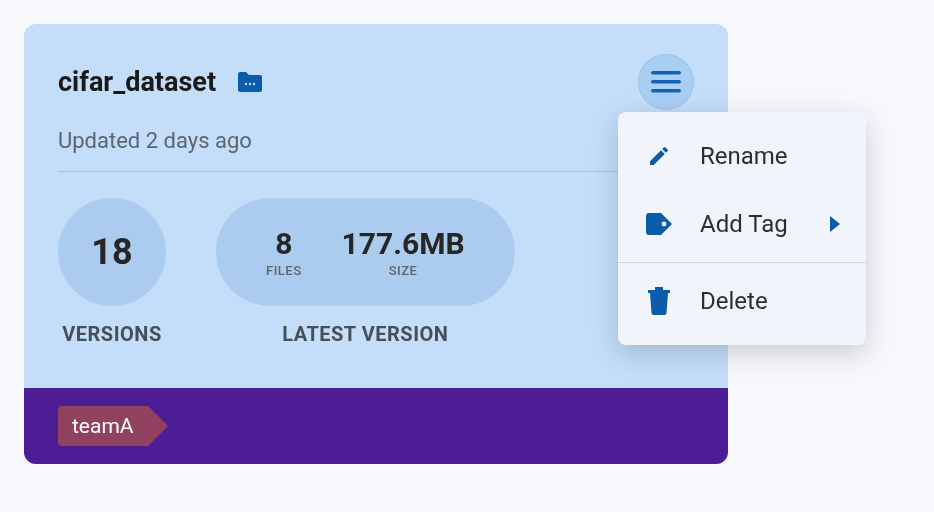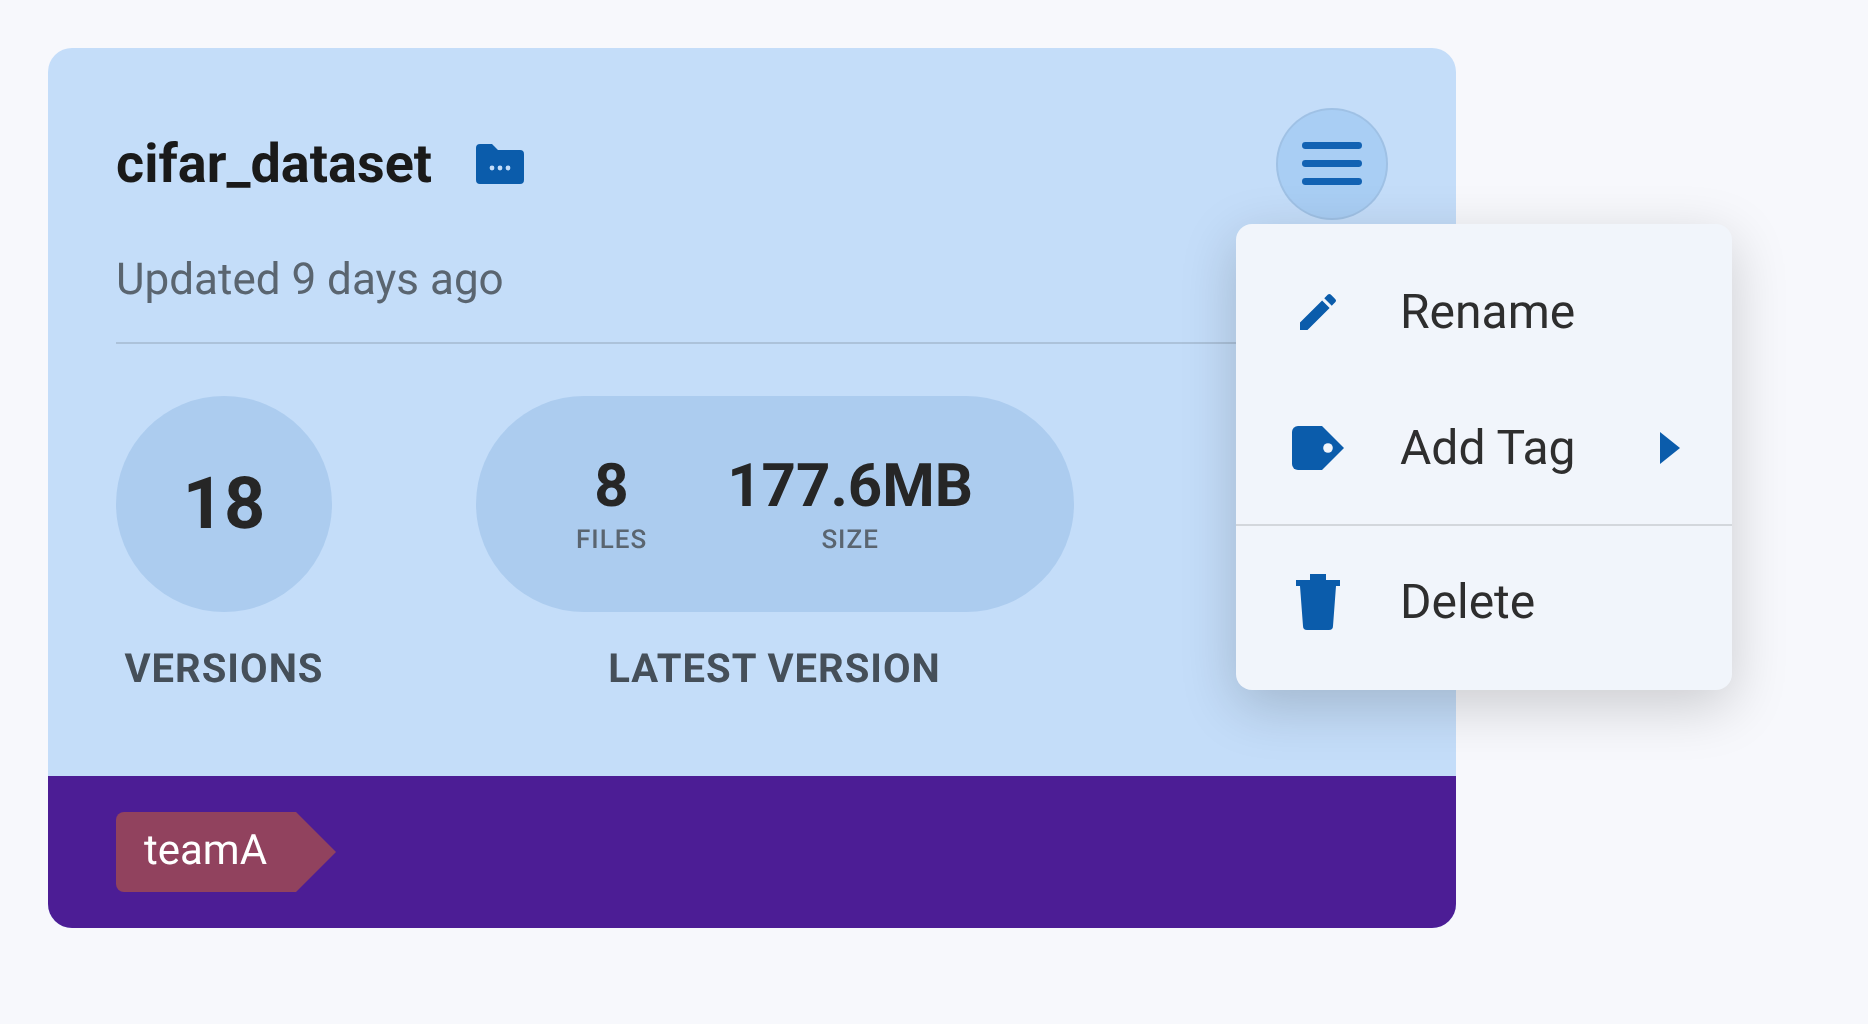--- a/index.html
+++ b/index.html
@@ -58,21 +58,21 @@
   }
   .updated {
     margin-top: 18px;
     font-size: 22px;
     color: #5a6570;
     padding-bottom: 18px;
     border-bottom: 1px solid rgba(0,0,0,0.12);
   }
   .stats-row {
     display: flex;
-    gap: 72px;
+    gap: 50px;
     margin-top: 26px;
   }
   .stat-block {
     display: flex;
     flex-direction: column;
     align-items: center;
     gap: 16px;
   }
   .version-circle {
     width: 108px;
@@ -202,21 +202,21 @@
       </div>
       <div class="hamburger-btn">
         <svg width="30" height="22" viewBox="0 0 30 22">
           <rect x="0" y="0" width="30" height="3.5" rx="1.7" fill="#1262b3"></rect>
           <rect x="0" y="9" width="30" height="3.5" rx="1.7" fill="#1262b3"></rect>
           <rect x="0" y="18" width="30" height="3.5" rx="1.7" fill="#1262b3"></rect>
         </svg>
       </div>
     </div>
 
-    <div class="updated">Updated 9 days ago</div>
+    <div class="updated">Updated 2 days ago</div>
 
     <div class="stats-row">
       <div class="stat-block">
         <div class="version-circle">
           <span class="version-number">18</span>
         </div>
         <span class="stat-label">VERSIONS</span>
       </div>
 
       <div class="stat-block">

